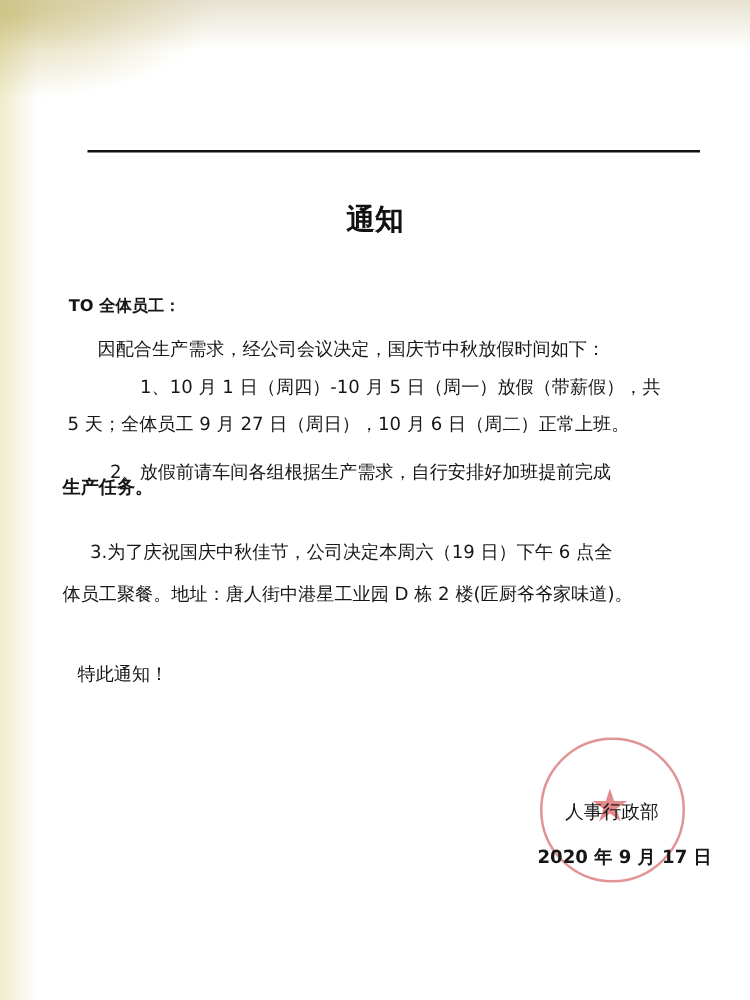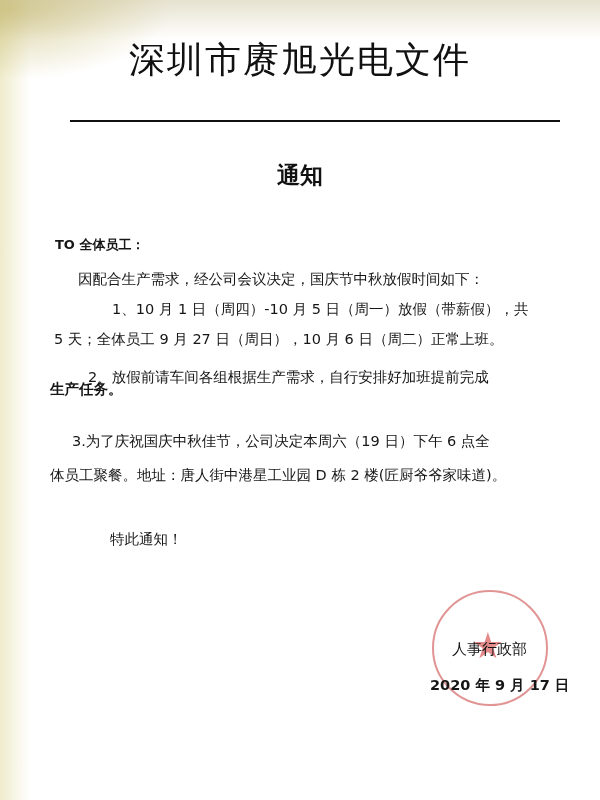--- a/index.html
+++ b/index.html
@@ -39,41 +39,40 @@
     .body-text { position: absolute; left: 0; top: 0; font-size: 14.5px; color: #161616; }
     .line { position: absolute; white-space: nowrap; }
     .salutation { left: 55px; top: 236px; font-size: 13px; font-weight: bold; }
     .p-intro { left: 78px; top: 270px; }
     .p1a { left: 88px; top: 300px; margin-left: 24px; }
     .p1b { left: 54px; top: 330px; }
     .p2a { left: 88px; top: 368px; }
     .p2b { left: 50px; top: 380px; font-weight: bold; }
     .p3a { left: 72px; top: 432px; }
     .p3b { left: 50px; top: 466px; }
-    .closing { left: 62px; top: 530px; font-family: "DejaVu Serif", serif; margin-left: 48px; }
+    .closing { left: 62px; top: 530px; font-family: "DejaVu Serif", serif; }
     .dept { left: 452px; top: 640px; font-size: 15px; font-family: "DejaVu Serif", serif; }
     .date { left: 430px; top: 676px; font-size: 14.5px; font-weight: bold; }
     .stamp {
       position: absolute; left: 432px; top: 590px; width: 112px; height: 112px;
       border-radius: 50%; border: 2px solid rgba(200,60,60,0.55);
       pointer-events: none;
     }
     .stamp-star {
       position: absolute; left: 470px; top: 628px; width: 36px; height: 36px;
       color: rgba(210,60,60,0.6); font-size: 36px; line-height: 36px; text-align: center;
       pointer-events: none;
     }
   </style>
 </head>
 <body>
 
 <div class="paper-shade"></div>
 
 <div class="doc">
-  <div class="header-title">深圳市赓旭光电文件</div>
   <div class="header-rule"></div>
 
   <div class="notice-title">通知</div>
 
   <div class="body-text">
     <div class="line salutation">TO 全体员工：</div>
     <div class="line p-intro">因配合生产需求，经公司会议决定，国庆节中秋放假时间如下：</div>
     <div class="line p1a">1、10 月 1 日（周四）-10 月 5 日（周一）放假（带薪假），共</div>
     <div class="line p1b">5 天；全体员工 9 月 27 日（周日），10 月 6 日（周二）正常上班。</div>
     <div class="line p2a">2、放假前请车间各组根据生产需求，自行安排好加班提前完成</div>

